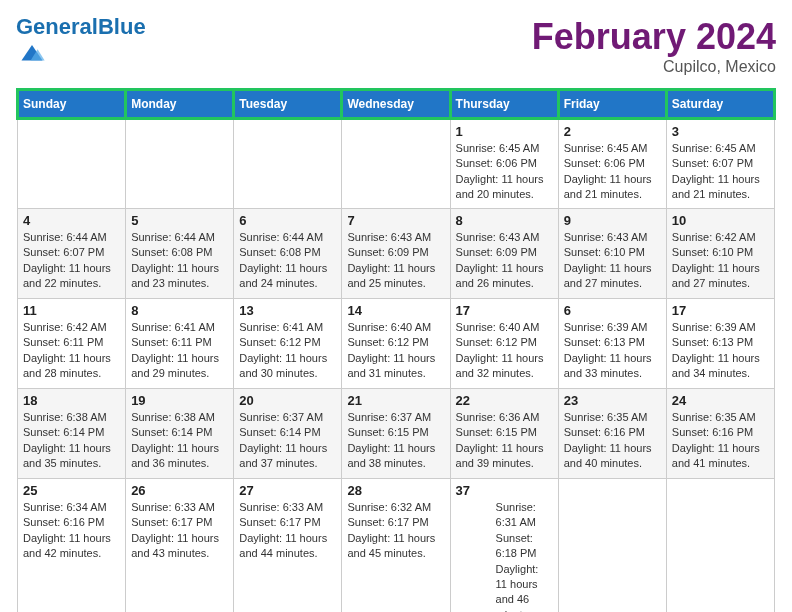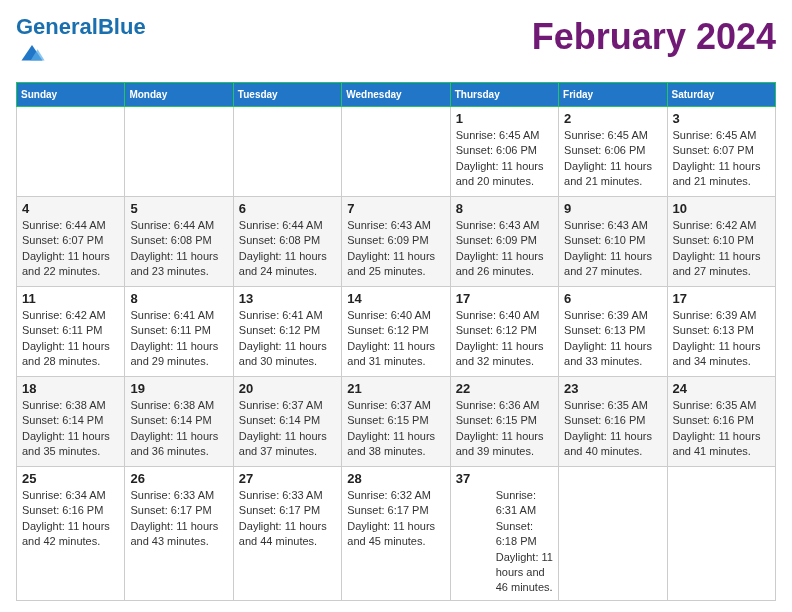--- a/index.html
+++ b/index.html
@@ -47,24 +47,24 @@
       color: #555;
     }
     table {
       width: 100%;
       border-collapse: collapse;
       table-layout: fixed;
     }
     thead tr th {
       background-color: #2176c7;
       color: #fff;
-      font-size: 10px;
+      font-size: 12px;
       font-weight: bold;
       padding: 6px 4px;
-      border: 1px solid #22c55e;
+      border: 3px solid #22c55e;
       text-align: left;
     }
     tbody tr td {
       vertical-align: top;
       border: 1px solid #ccc;
       padding: 4px 5px;
       min-height: 80px;
       height: 90px;
       font-size: 11px;
       color: #333;
@@ -98,20 +98,21 @@
         <span>General</span><span style="color:#1a6faf;">Blue</span>
       </div>
       <svg class="logo-icon" viewBox="0 0 40 28" xmlns="http://www.w3.org/2000/svg">
         <polygon points="5,26 20,4 35,26" fill="#2176c7"></polygon>
         <polygon points="18,26 28,10 38,26" fill="#5aaeea" opacity="0.7"></polygon>
       </svg>
     </div>
   </div>
   <div class="title-block">
     <div class="calendar-title">February 2024</div>
+    <div class="calendar-subtitle">Cupilco, Mexico</div>
   </div>
 </div>
 
 <table>
   <thead>
     <tr>
     <th>Sunday</th>
         <th>Monday</th>
         <th>Tuesday</th>
         <th>Wednesday</th>

